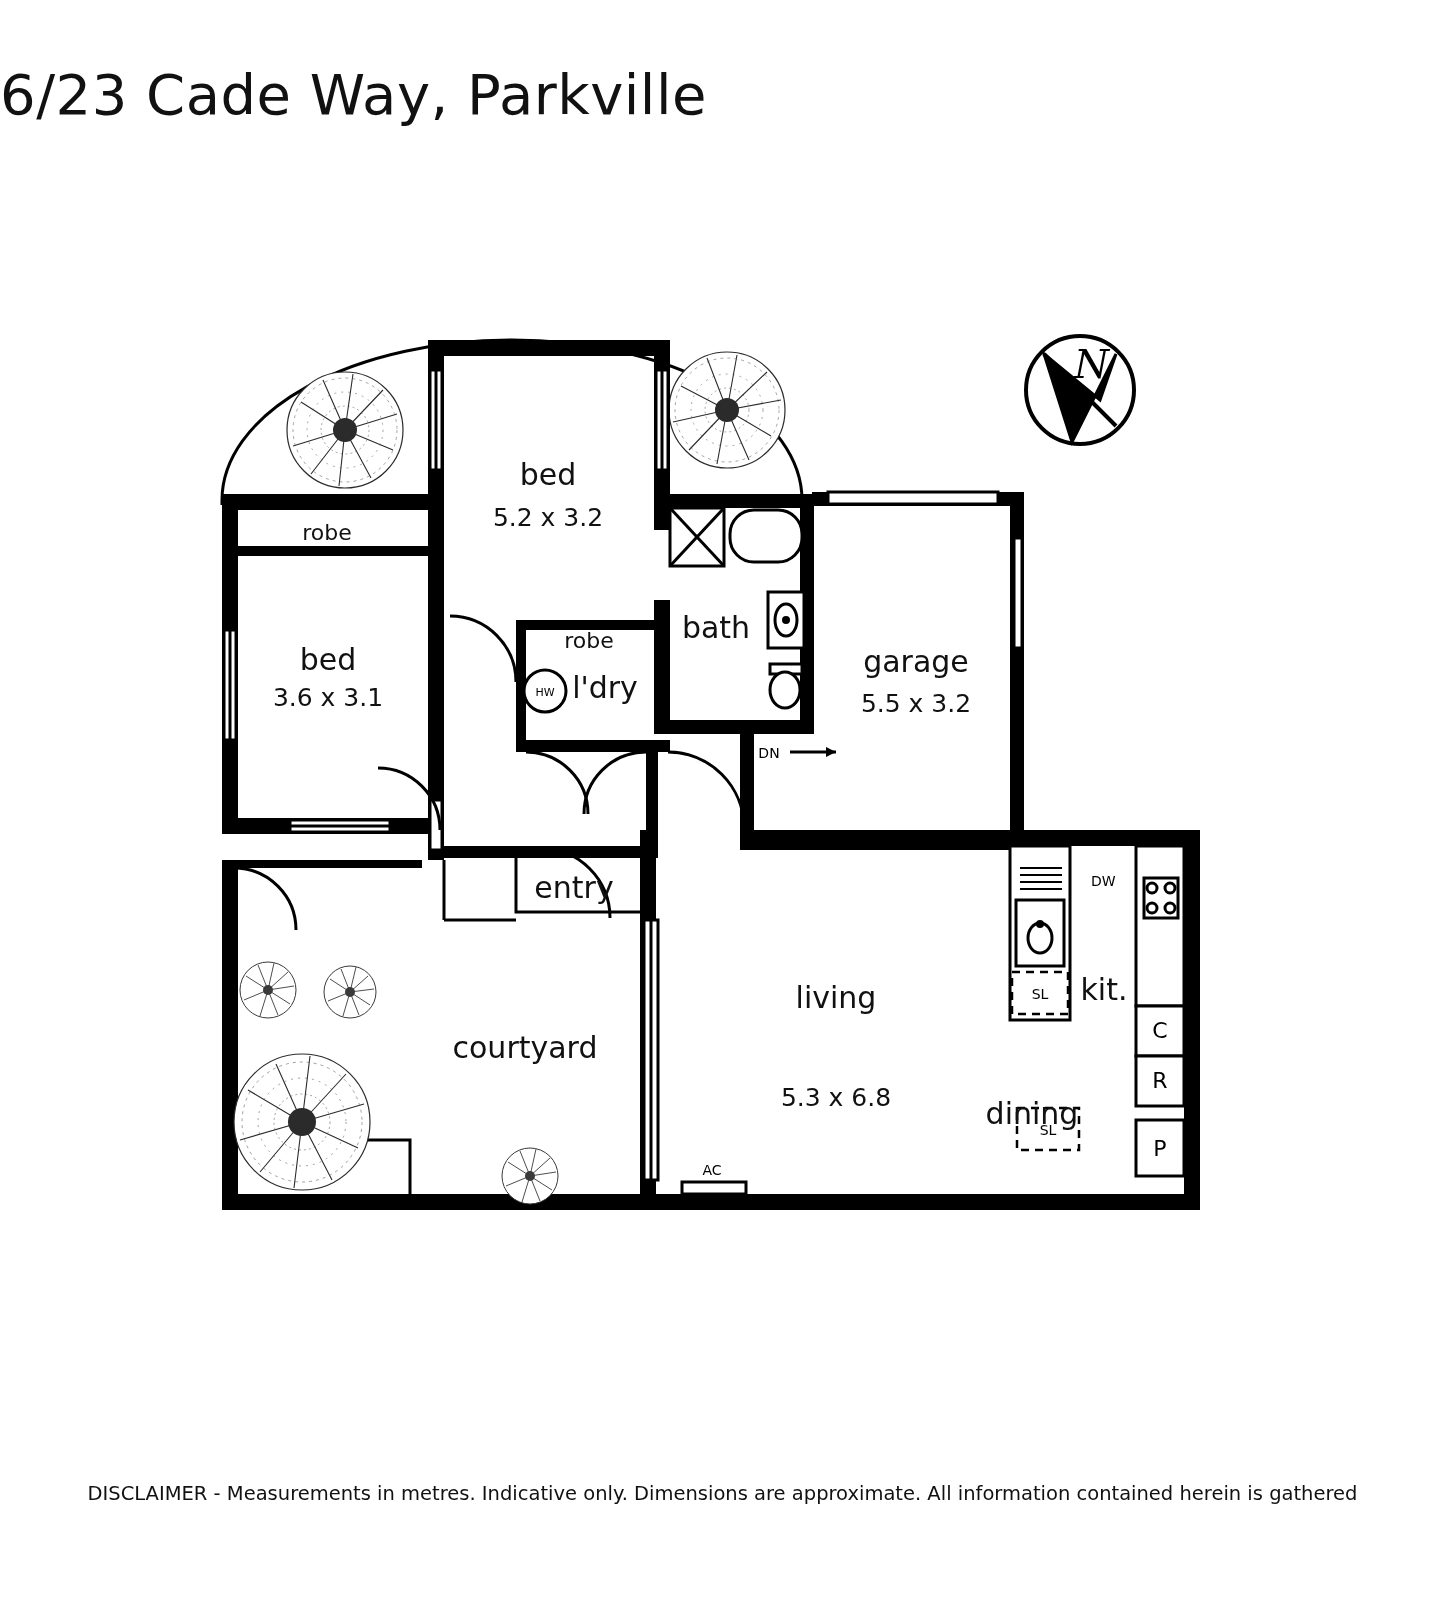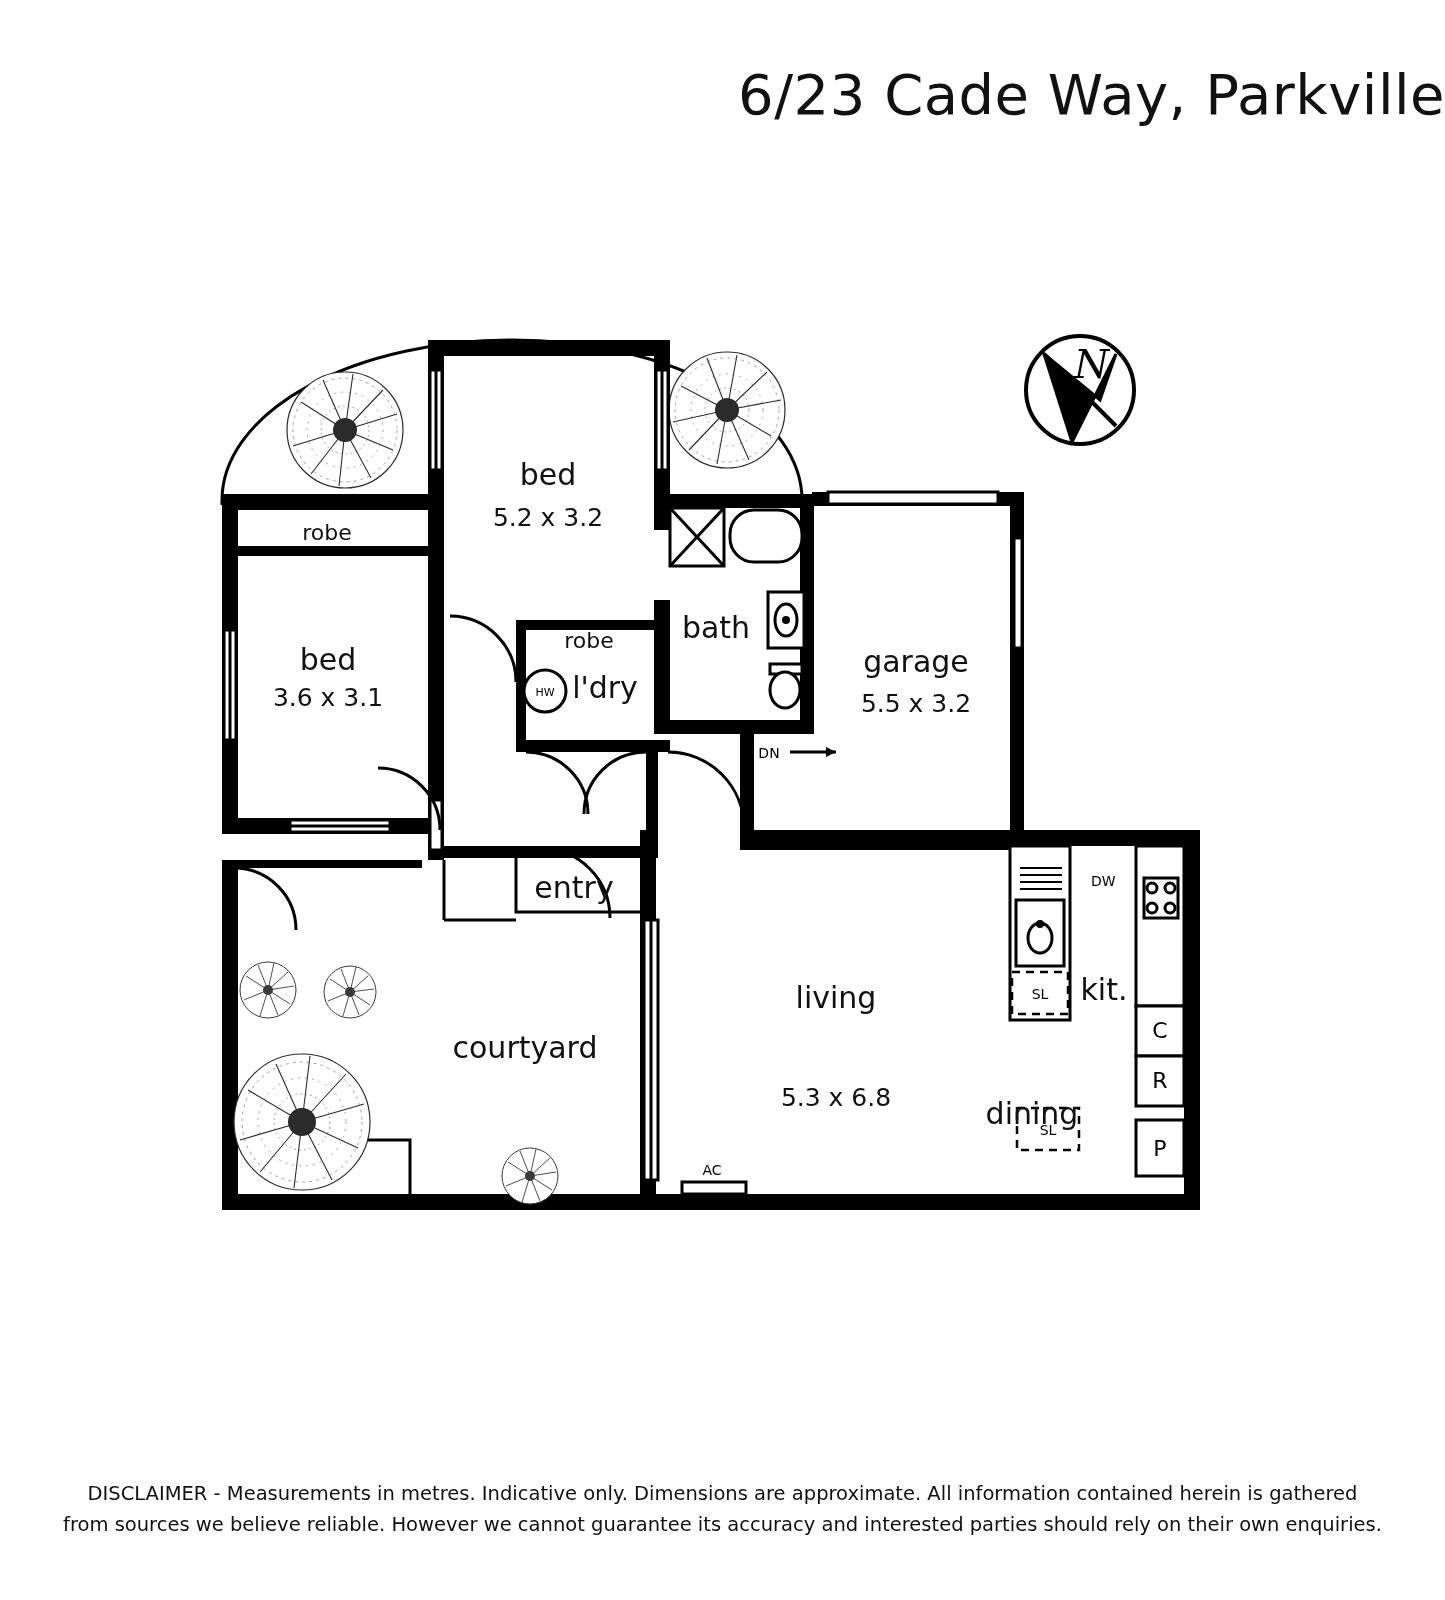--- a/index.html
+++ b/index.html
@@ -13,21 +13,21 @@
     position: relative;
     font-family: "DejaVu Sans", sans-serif;
     color: #000000;
     overflow: hidden;
   }
   #title {
     position: absolute;
     top: 62px;
     left: 0;
     width: 1445px;
-    text-align: right;
+    text-align: left;
     font-size: 56px;
     font-weight: 400;
     letter-spacing: 0.5px;
     color: #111;
   }
   #plan {
     position: absolute;
     top: 300px;
     left: 0;
     width: 1445px;
@@ -313,14 +313,13 @@
     <text x="836" y="806" class="dim-label">5.3 x 6.8</text>
 
     <text x="1104" y="700" class="room-label">kit.</text>
     <text x="1032" y="824" class="room-label">dining</text>
   </g>
 
 </svg>
 
 <div id="disclaimer">
   <span class="lead">DISCLAIMER</span><span> - Measurements in metres. Indicative only. Dimensions are approximate. All information contained herein is gathered</span><br>
-  <span>from sources we believe reliable. However we cannot guarantee its accuracy and interested parties should rely on their own enquiries.</span>
 </div>
 
 </body></html>

